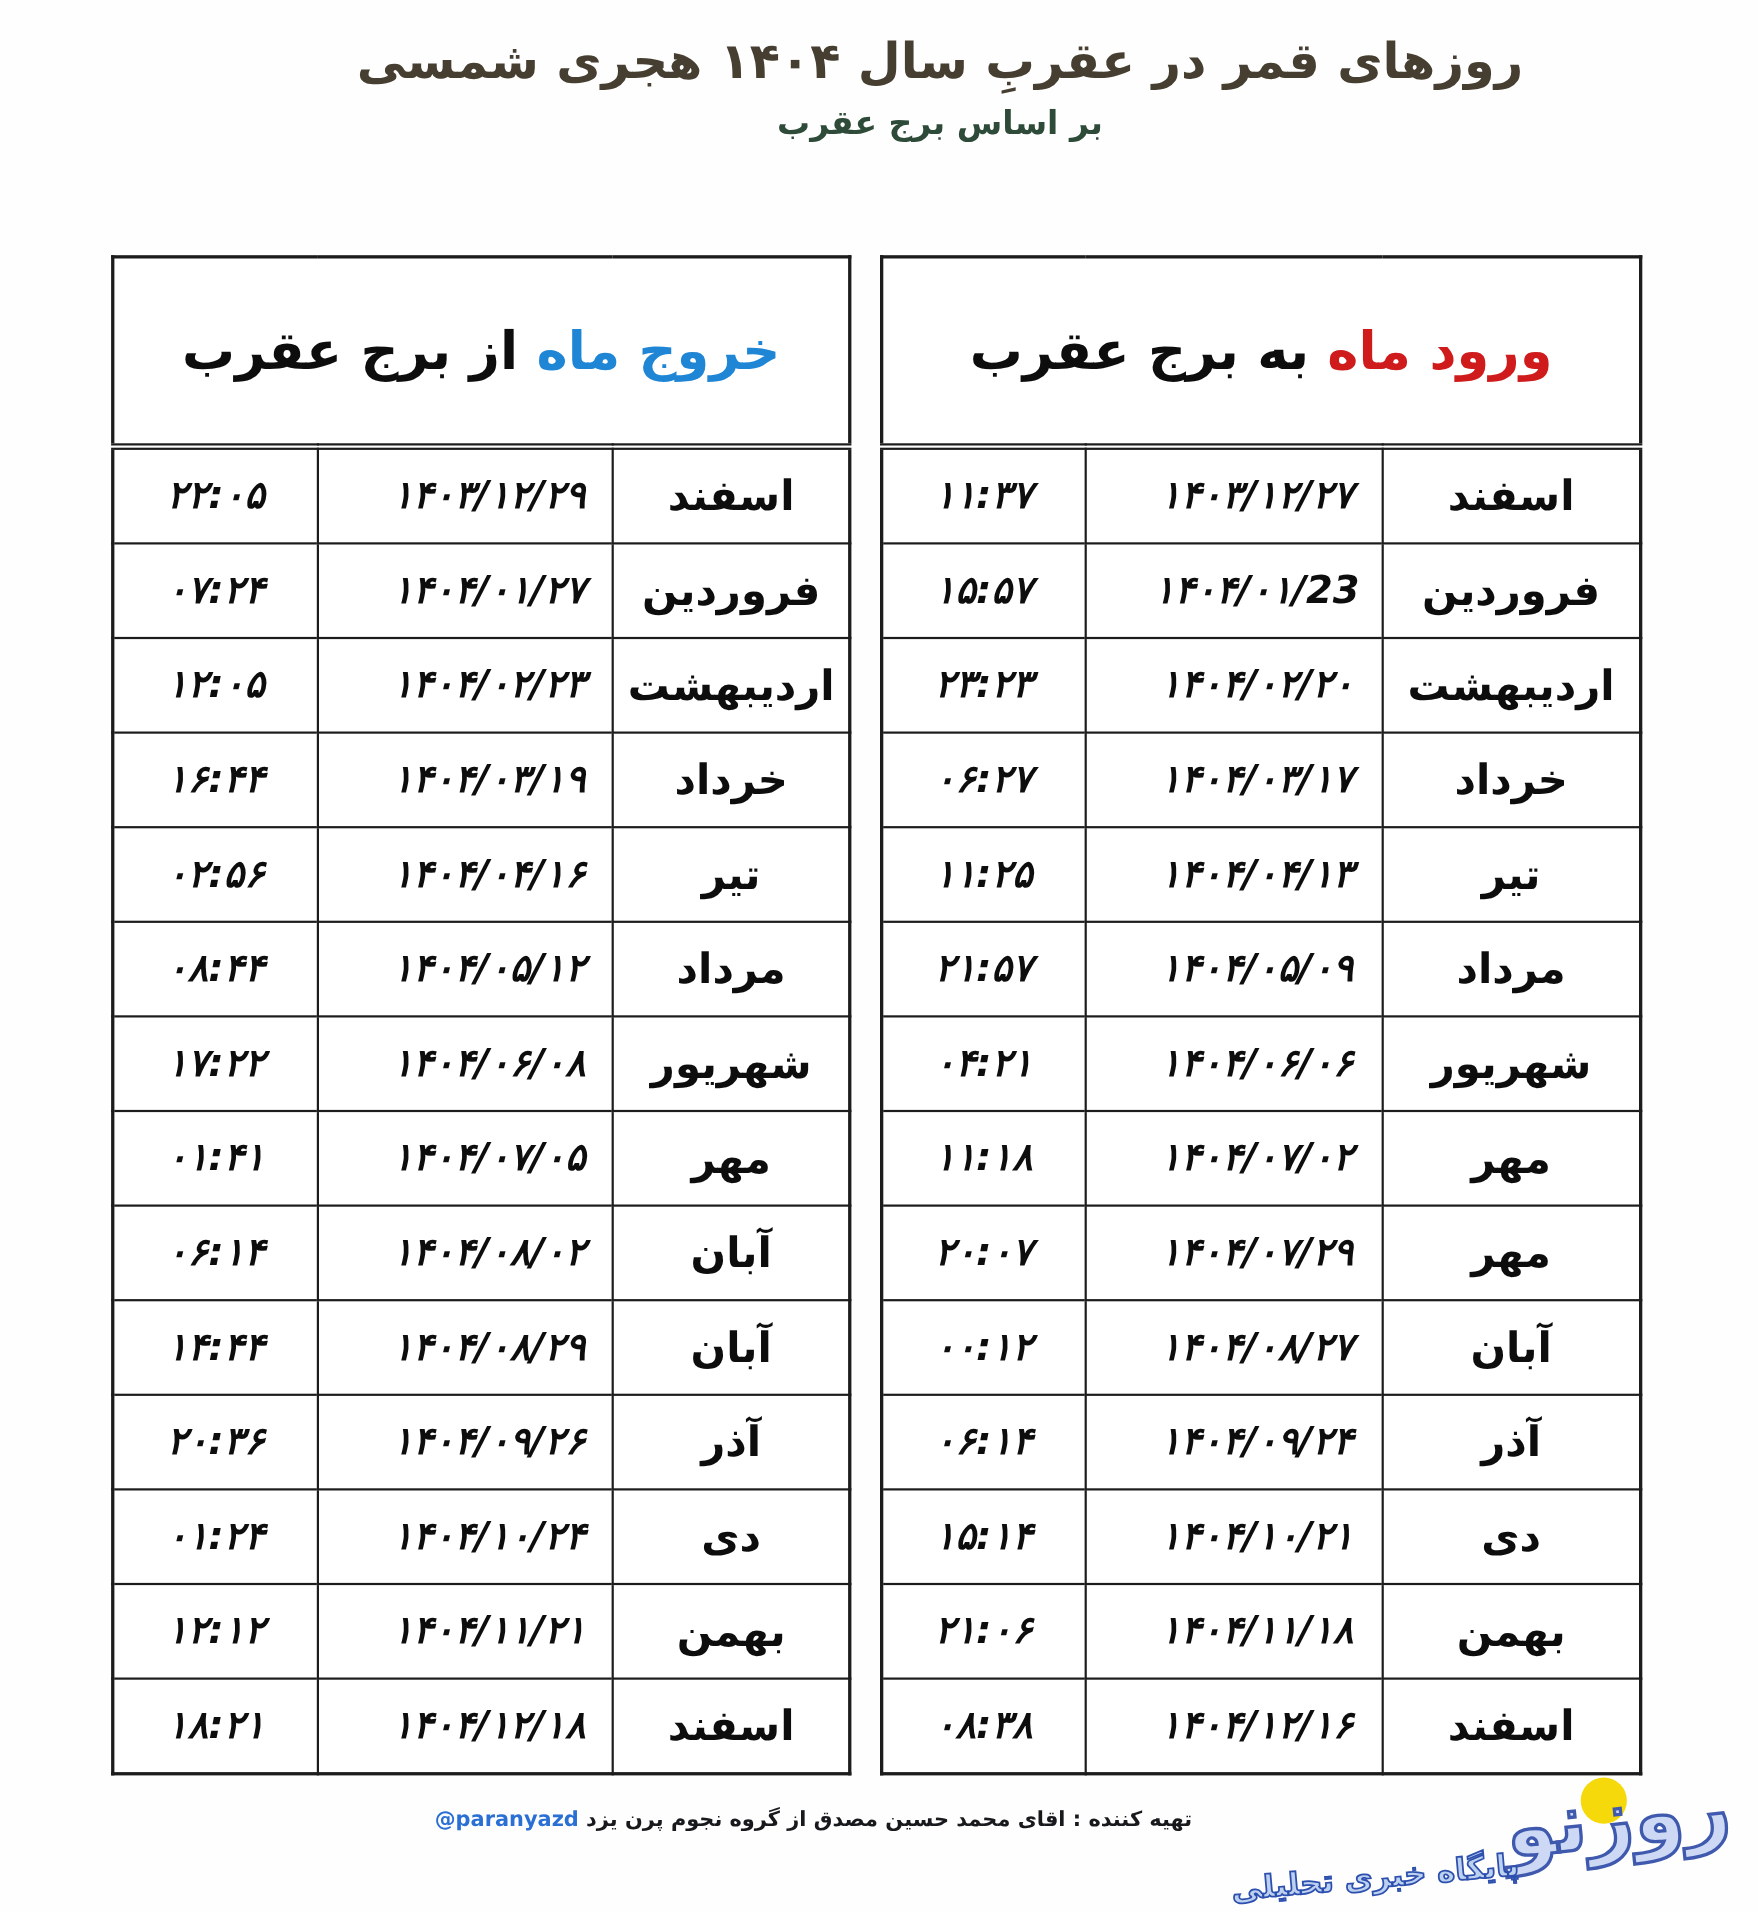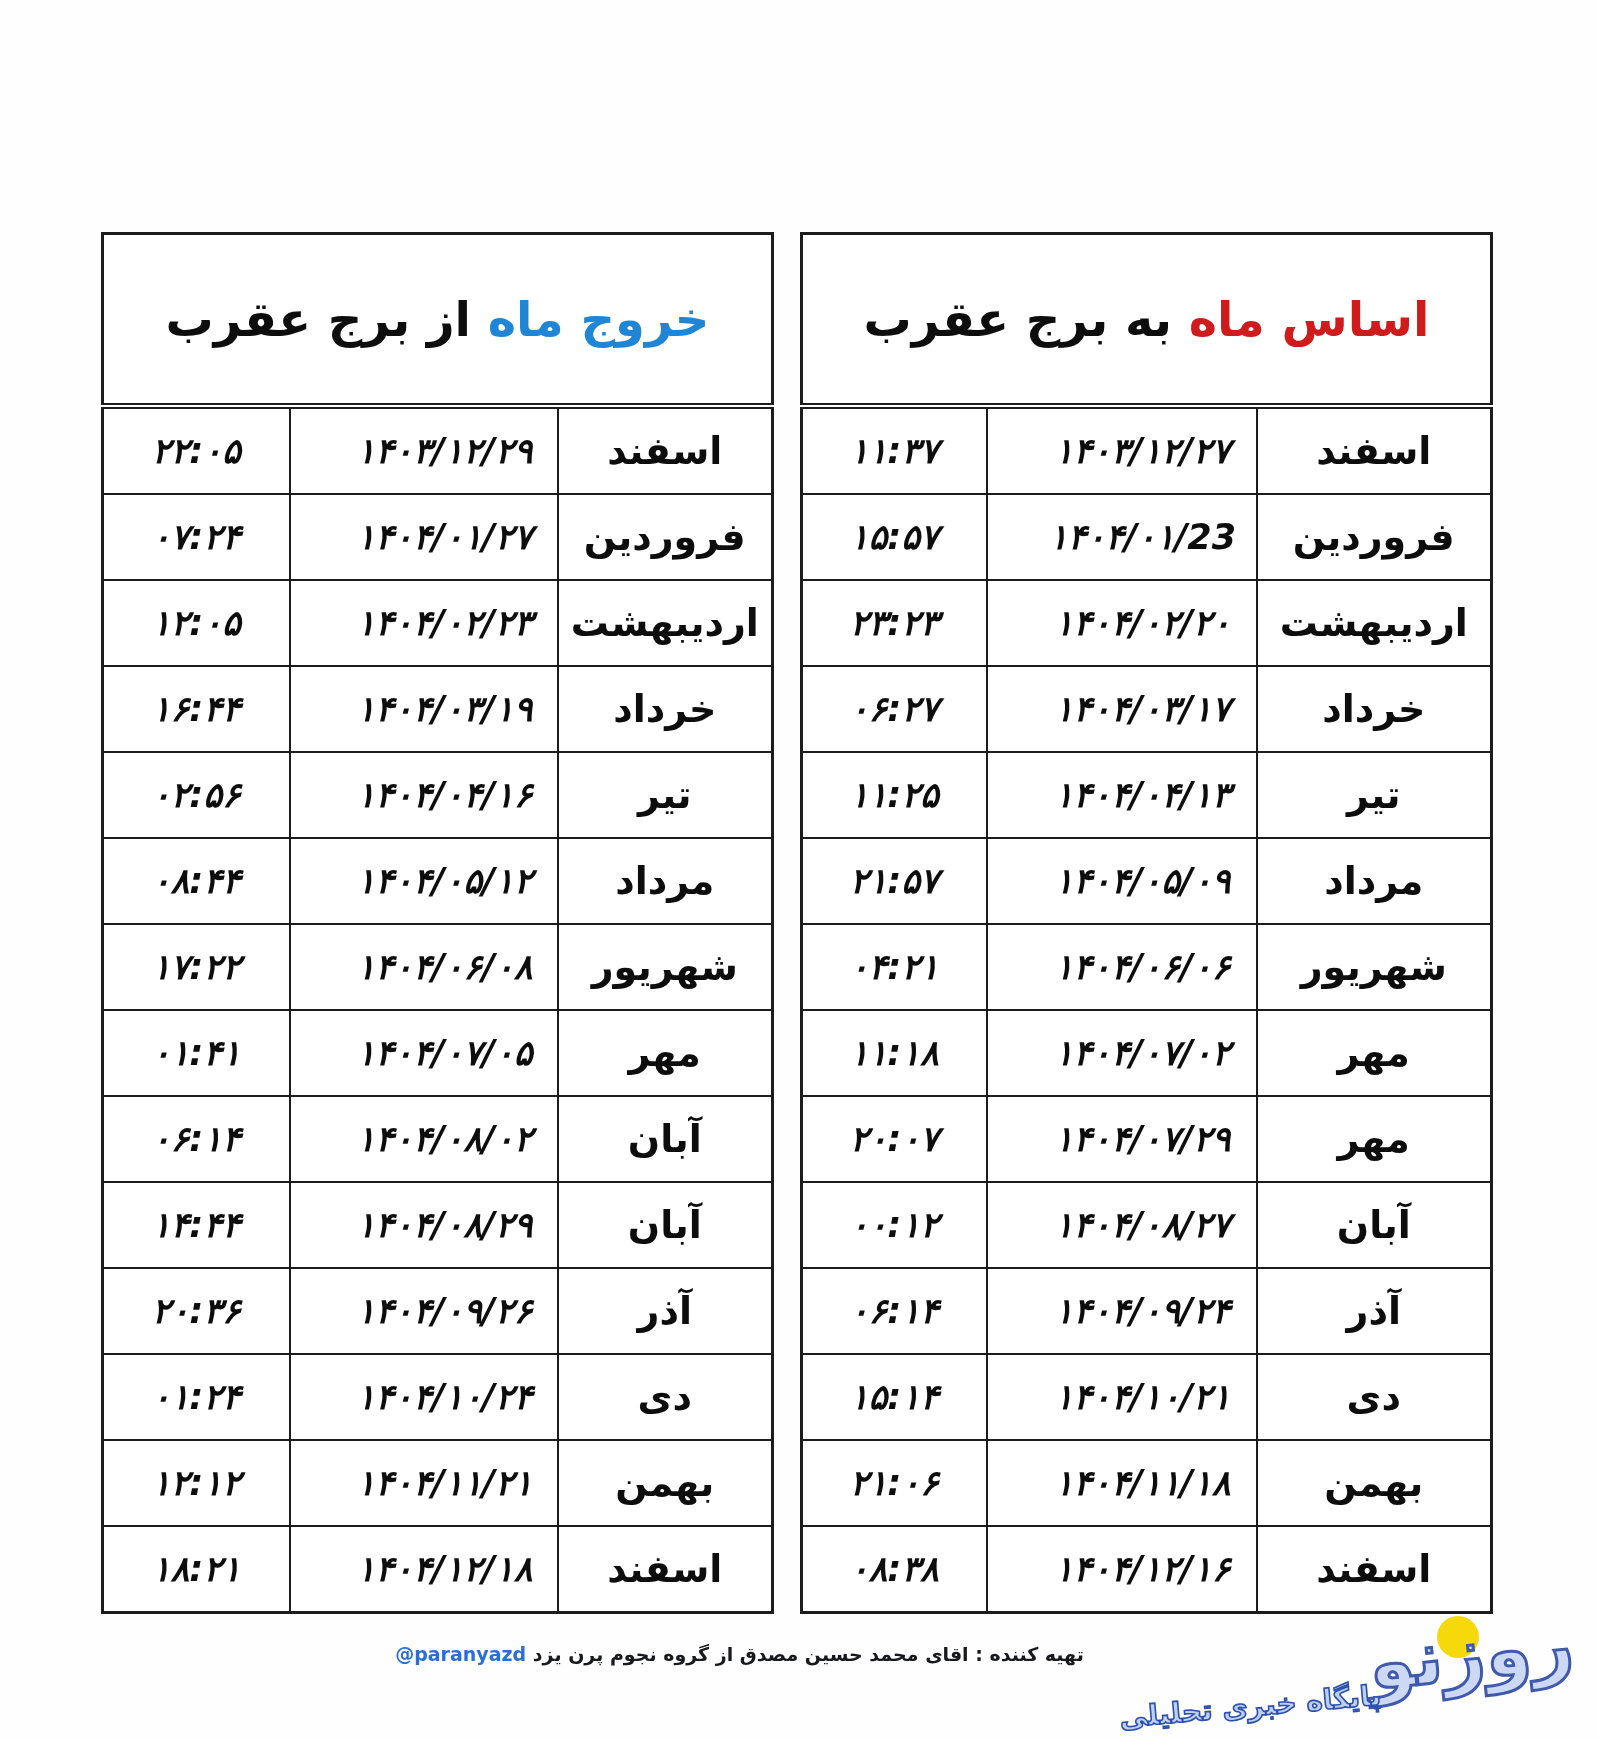--- a/index.html
+++ b/index.html
@@ -84,33 +84,37 @@
     -webkit-text-stroke:1.6px #2d4fae;
     transform:rotate(-5deg);
     white-space:nowrap;
   }
 </style>
 </head>
 <body>
 
 <div class="page">
 
+  <div class="heading">
+    <h1 class="title">روزهای قمر در عقربِ سال ۱۴۰۴ هجری شمسی</h1>
+    <div class="subtitle">بر اساس برج عقرب</div>
+  </div>
 
   <div class="tables">
 
     <table class="t-entry">
       <colgroup>
         <col class="c-month">
           <col class="c-date">
           <col class="c-time">
       </colgroup>
       <thead>
         <tr>
           <th class="section-header" colspan="3">
-            <span class="hl" style="color: rgb(207, 27, 27);">اساس ماه</span>
+            <span class="hl" style="color: rgb(207, 27, 27);">ورود ماه</span>
             <span>به برج عقرب</span>
           </th>
         </tr>
       </thead>
       <tbody>
           <tr>
             <td class="cell cell-month">اسفند</td>
             <td class="cell cell-date"><span class="num">۱۴۰۳/۱۲/۲۷</span></td>
             <td class="cell cell-time"><span class="num">۱۱:۳۷</span></td>
           </tr>

